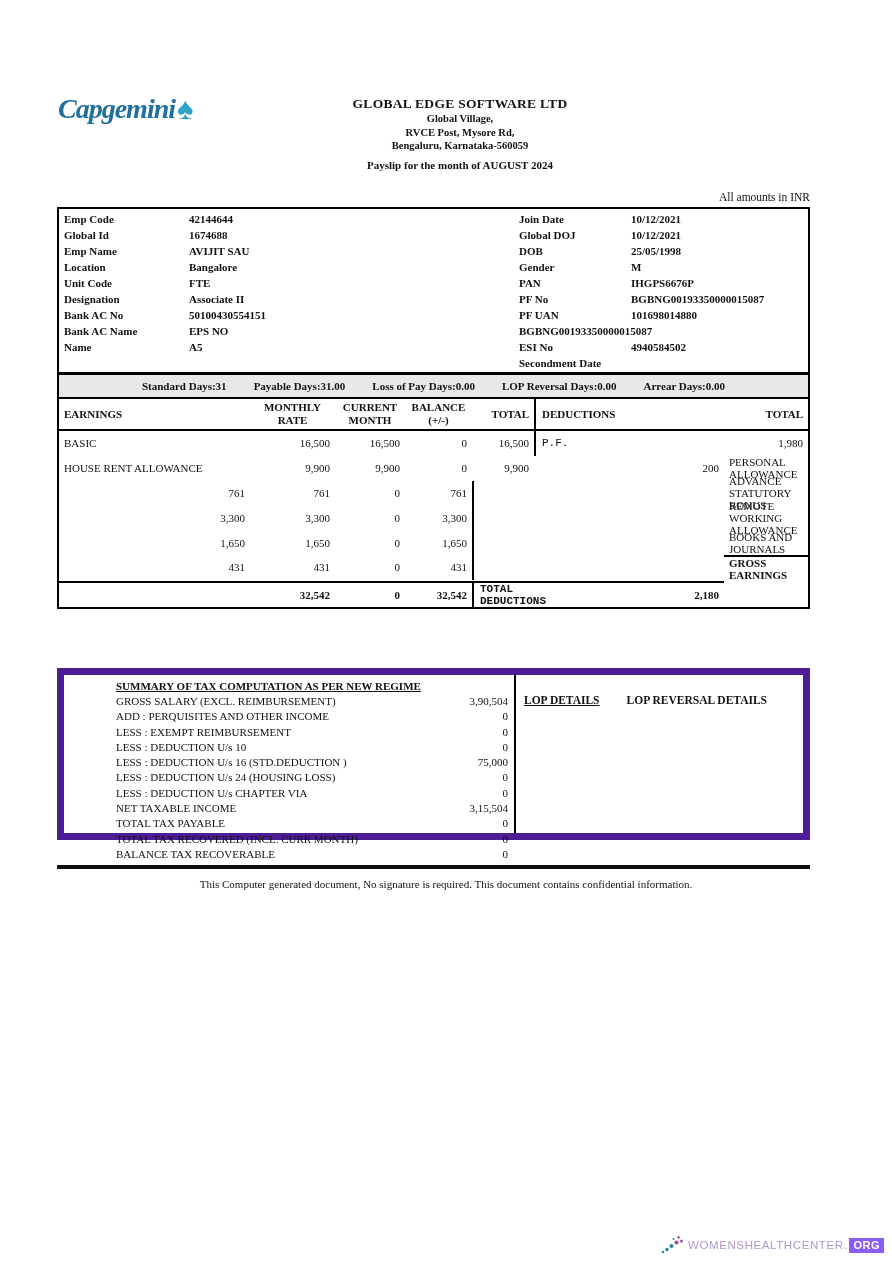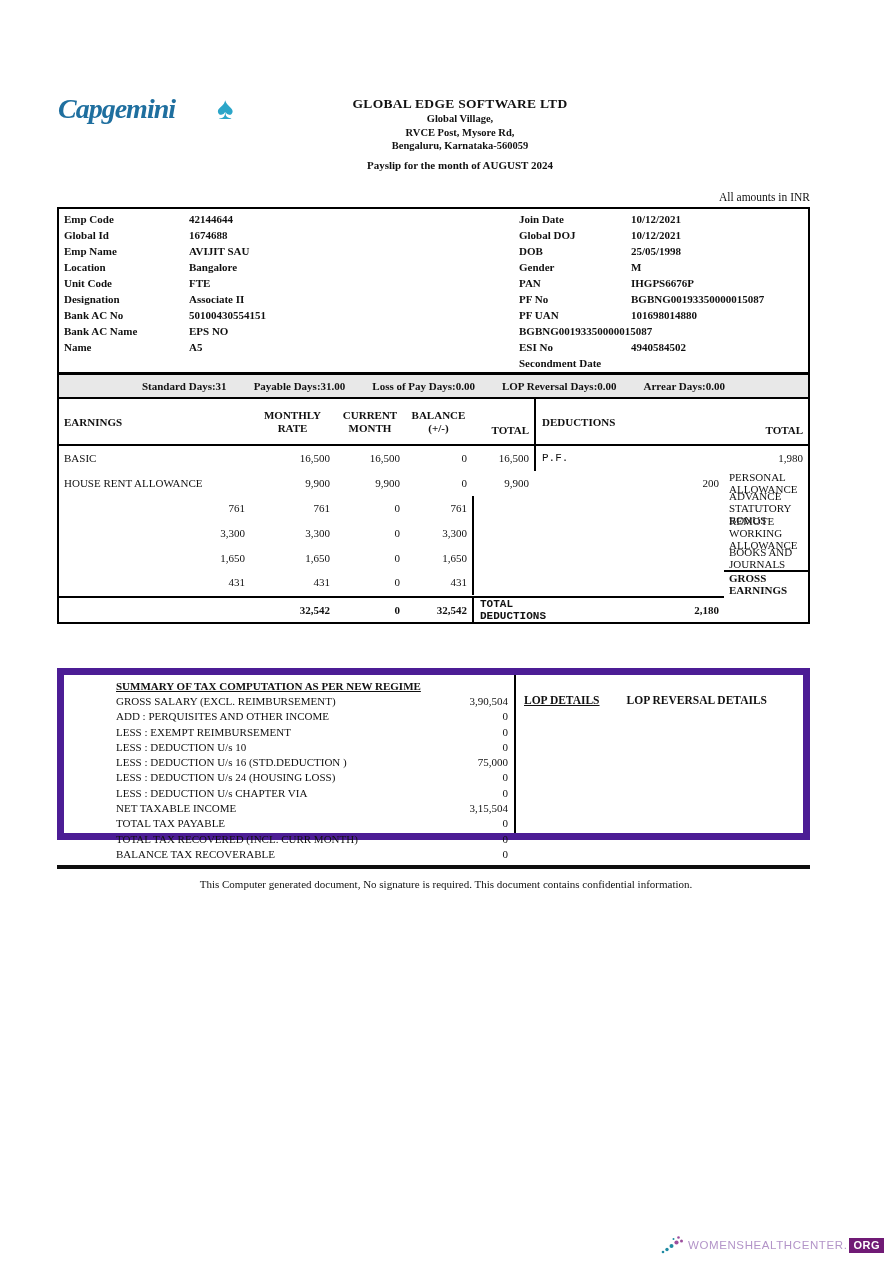--- a/index.html
+++ b/index.html
@@ -2,21 +2,21 @@
 <html><head>
 <meta charset="utf-8">
 <style>
   html,body { margin:0; padding:0; background:#fff; }
   .page {
     position:relative; width:892px; height:1263px; background:#ffffff;
     font-family:"Liberation Serif","DejaVu Serif",serif; color:#111;
     overflow:hidden;
   }
   
-  .brand { position:absolute; left:58px; top:92px; display:flex; align-items:flex-start;gap:40px; }
+  .brand { position:absolute; left:58px; top:92px; display:flex; align-items:flex-start; }
   .brand-text { font-size:28px; font-style:italic; font-weight:bold; letter-spacing:-1px; line-height:34px; }
   .brand-spade { font-size:31px; line-height:34px; margin-left:2px; }
   .company-hdr { position:absolute; top:96px; left:14px; width:892px; text-align:center; }
   .company-name { font-size:13.5px; font-weight:bold; letter-spacing:0.3px; }
   .addr { font-size:10.5px; font-weight:bold; line-height:13.5px; }
   .addr:first-of-type { margin-top:4px; }
   .payslip-title { font-size:11px; font-weight:bold; margin-top:6px; }
   .amounts-note { position:absolute; top:191px; left:57px; width:753px; text-align:right; font-size:11.5px; }
   
   .info-table {
@@ -36,21 +36,21 @@
   .earn-table {
     position:absolute; top:397px; left:57px; width:753px;
     border:2px solid #000; box-sizing:border-box;
     display:grid; grid-template-columns:191px 85px 70px 67px 62px 190px 84px;
     font-size:11px;
   }
   .eg { display:flex; align-items:center; box-sizing:border-box; }
   .eg-hd { font-weight:bold; border-bottom:2px solid #000; min-height:31px; padding:2px 4px; }
   .hd-name { justify-content:flex-start; padding-left:5px; }
   .hd-num { justify-content:center; text-align:center; line-height:13px; }
-  .hd-total { justify-content:flex-end; padding-right:5px;margin-top:16px; }
+  .hd-total { justify-content:flex-end; padding-right:5px; }
   .hd-dname { justify-content:flex-start; border-left:2px solid #000; padding-left:6px; }
   .eg-body { height:24.8px; }
   .c-name { padding-left:5px; }
   .c-num { justify-content:flex-end; padding-right:5px; }
   .c-dname { border-left:2px solid #000; padding-left:6px;font-family:Liberation Mono, monospace; }
   .c-dtotal { justify-content:flex-end; padding-right:5px; }
   .eg-gross { font-weight:bold; border-top:2px solid #000; height:26px; }
   
   .netpay-box {
     position:absolute; top:617px; left:57px; width:753px;
@@ -301,16 +301,16 @@
     <svg width="26" height="20" viewBox="0 0 26 20">
       <circle cx="3" cy="17" r="1.3" fill="#1f8ba3"></circle>
       <circle cx="7" cy="14.5" r="1.7" fill="#1f8ba3"></circle>
       <circle cx="11.5" cy="11" r="2.0" fill="#1f8ba3"></circle>
       <circle cx="16.5" cy="7.5" r="2.1" fill="#9c4f9e"></circle>
       <circle cx="21.5" cy="6" r="1.5" fill="#9c4f9e"></circle>
       <circle cx="18.5" cy="2.5" r="1.3" fill="#9c4f9e"></circle>
       <circle cx="13.5" cy="4" r="1.0" fill="#1f8ba3"></circle>
     </svg>
     <span class="wm-text" style="color: rgb(179, 148, 200);">WOMENSHEALTHCENTER.</span>
-    <span class="wm-org" style="background-color: #701a75;">ORG</span>
+    <span class="wm-org" style="background-color: #8b5cf6;">ORG</span>
   </div>
 
 </div>
 
 </body></html>

